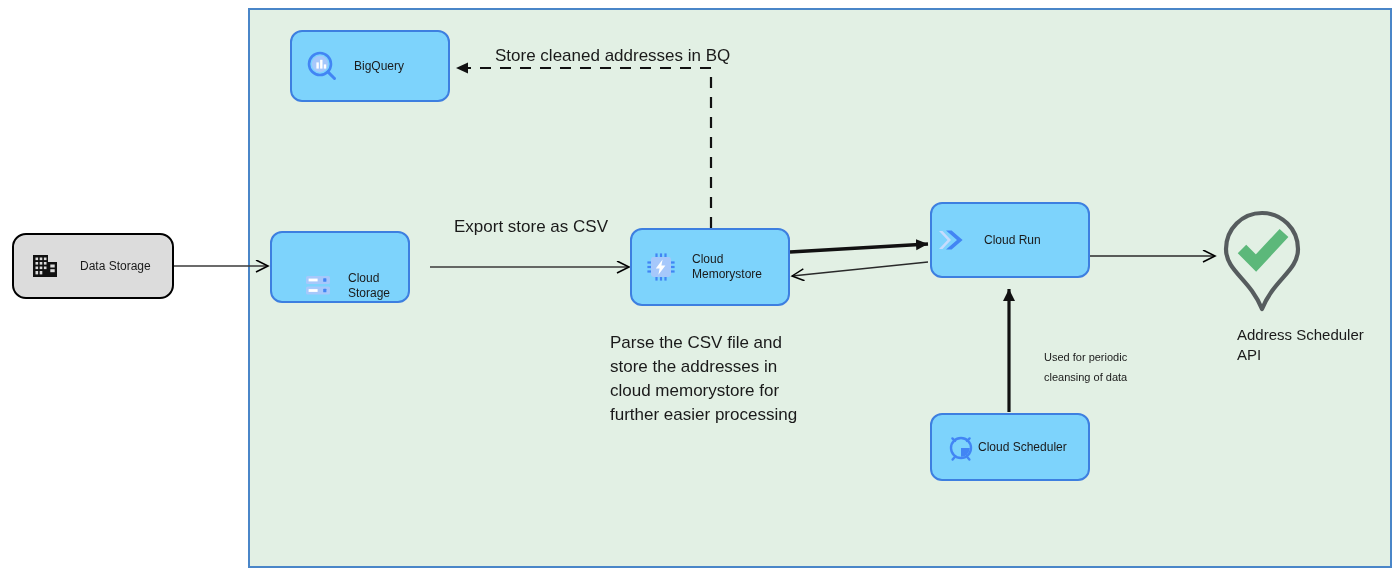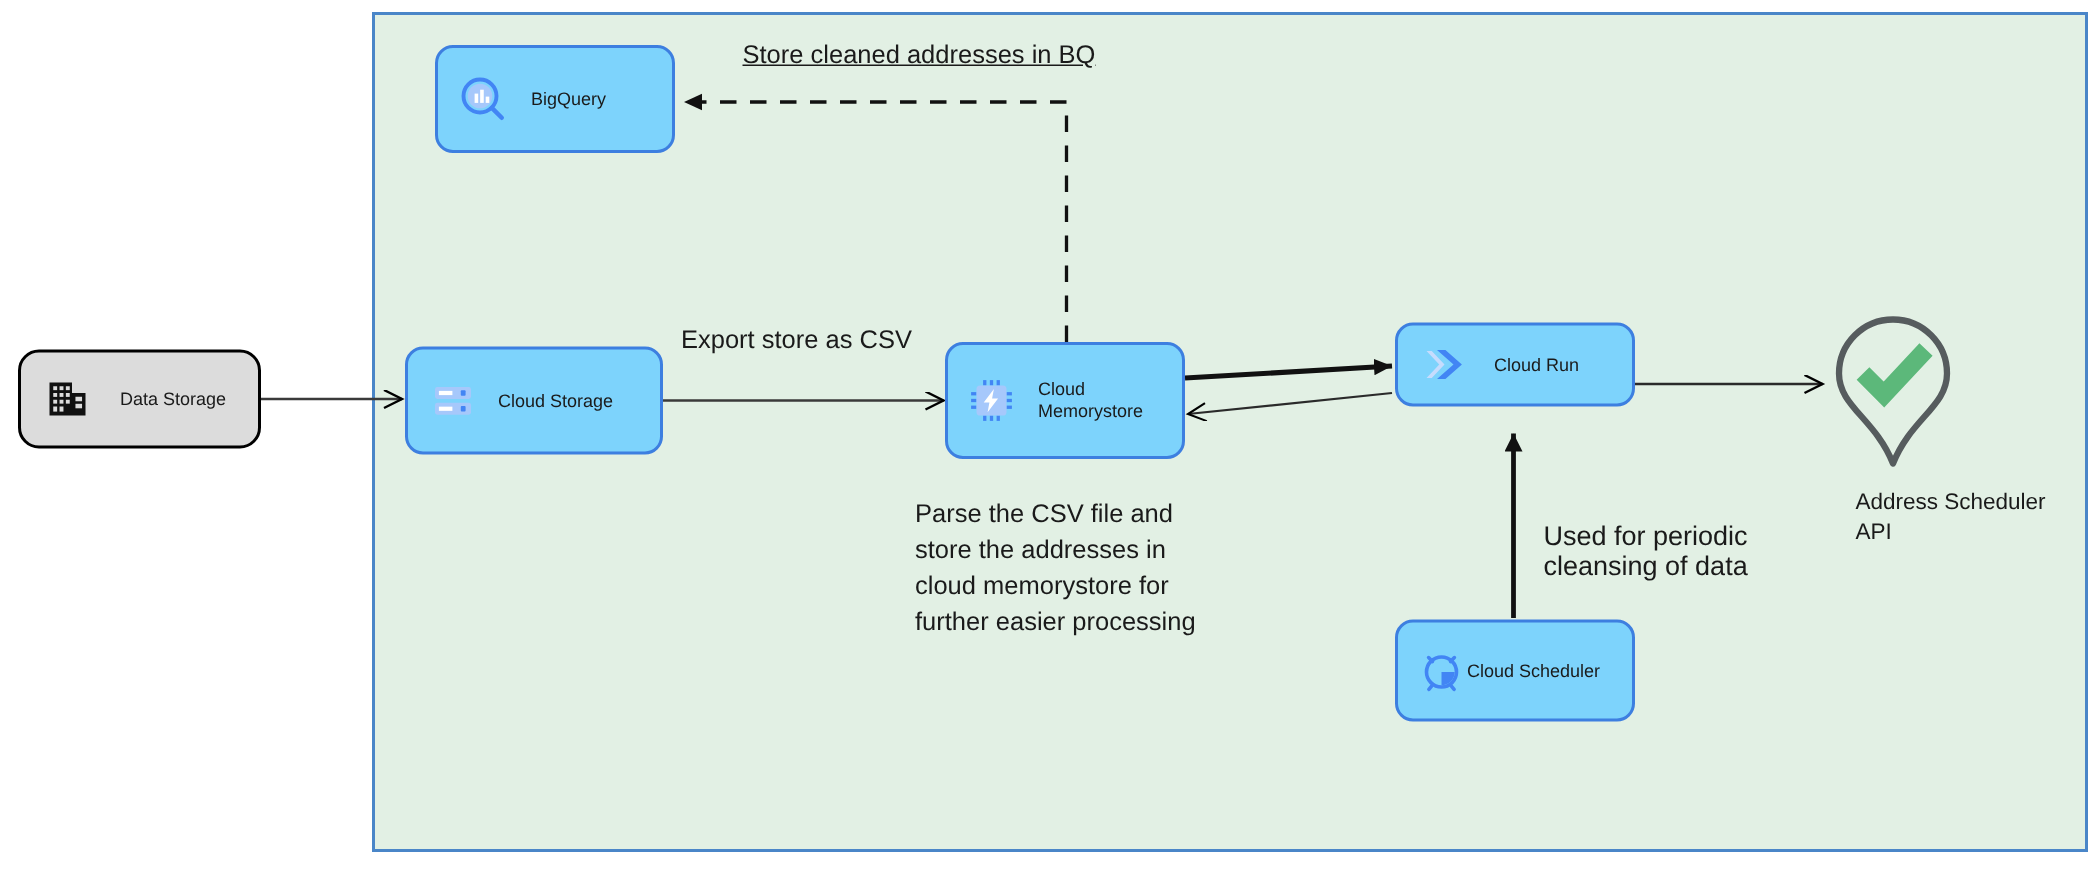--- a/index.html
+++ b/index.html
@@ -71,22 +71,23 @@
 
   
   .note {
     position: absolute;
     font-size: 17px;
     line-height: 24px;
     color: #1a1a1a;
     white-space: pre-line;
   }
   .note.small {
-    font-size: 18px;
+    font-size: 11px;
     line-height: 20px;
+    margin-left: 15px;
   }
   .edge-label {
     position: absolute;
     font-size: 17px;
     color: #1a1a1a;
     white-space: nowrap;
   }
   
   .pin-group {
     position: absolute;
@@ -190,21 +191,21 @@
         <circle cx="15" cy="15" r="8.2" fill="#a6c8fb"></circle>
         <rect x="11.4" y="13.4" width="2.4" height="6.2" fill="#ffffff"></rect>
         <rect x="15.1" y="10.8" width="2.4" height="8.8" fill="#ffffff"></rect>
         <rect x="18.8" y="15.4" width="2.4" height="4.2" fill="#ffffff"></rect>
         <line x1="22.9" y1="22.9" x2="29.5" y2="29.5" stroke="#4285f4" stroke-width="3" stroke-linecap="round"></line>
       </svg>
     </span>
     <span class="lbl" style="margin-left:14px;">BigQuery</span>
   </div>
 
-  <div class="node" style="left:270px; top:231px; width:172px; height:72px; padding:0 14px;">
+  <div class="node" style="left:270px; top:231px; width:140px; height:72px; padding:0 30px;align-items:flex-end;">
     <span class="ico" style="width:32px;height:32px;">
       <svg width="30" height="30" viewBox="0 0 30 30">
         <rect x="3" y="6" width="24" height="8" rx="1.6" fill="#a6c8fb"></rect>
         <rect x="3" y="16.5" width="24" height="8" rx="1.6" fill="#a6c8fb"></rect>
         <rect x="5.6" y="8.6" width="9" height="2.8" fill="#ffffff"></rect>
         <rect x="5.6" y="19.1" width="9" height="2.8" fill="#ffffff"></rect>
         <rect x="20.2" y="8.2" width="3.2" height="3.6" rx="0.6" fill="#4285f4"></rect>
         <rect x="20.2" y="18.7" width="3.2" height="3.6" rx="0.6" fill="#4285f4"></rect>
       </svg>
     </span>
@@ -229,21 +230,21 @@
           <rect x="26" y="19.4" width="3.6" height="2.2"></rect>
         </g>
         <rect x="6" y="6" width="20" height="20" rx="2.4" fill="#a6c8fb"></rect>
         <path d="M17.6 8.4 L10.8 17.4 L14.6 17.4 L13.4 23.8 L20.4 14.6 L16.4 14.6 Z" fill="#ffffff"></path>
       </svg>
     </span>
     <span class="lbl" style="margin-left:14px;">Cloud
 Memorystore</span>
   </div>
 
-  <div class="node" style="left:930px; top:215px; width:160px; height:56px; padding:0 14px;">
+  <div class="node" style="left:930px; top:202px; width:160px; height:76px; padding:0 2px;">
     <span class="ico" style="width:36px;height:32px;">
       <svg width="34" height="30" viewBox="0 0 34 30">
         <path d="M4 6 L12.5 15 L4 24 L7.5 24 L16 15 L7.5 6 Z" fill="#c6dcfd"></path>
         <path d="M11 5.4 L22 15 L11 24.6 L16.6 24.6 L27.6 15 L16.6 5.4 Z" fill="#4285f4"></path>
       </svg>
     </span>
     <span class="lbl" style="margin-left:14px;">Cloud Run</span>
   </div>
 
   <div class="node" style="left:930px; top:413px; width:160px; height:68px; padding:0 12px;">
@@ -262,21 +263,21 @@
 
   <div class="pin-group">
     <svg width="100" height="110" viewBox="0 0 100 110">
       <path d="M46 102 C34 72, 10 64, 10 42 A36 36 0 1 1 82 42 C82 64, 58 72, 46 102 Z" fill="none" stroke="#565c5e" stroke-width="4.2" stroke-linejoin="round"></path>
       <path d="M26 42 L40 56 L68 26" fill="none" stroke="#5cb87a" stroke-width="12" stroke-linecap="butt" stroke-linejoin="miter"></path>
     </svg>
   </div>
   <div class="pin-caption">Address Scheduler
 API</div>
 
-  <div class="edge-label" style="left:495px; top:27px;text-decoration:underline;">Store cleaned addresses in BQ</div>
+  <div class="edge-label" style="left:495px; top:46px;">Store cleaned addresses in BQ</div>
 
   <div class="edge-label" style="left:454px; top:217px;">Export store as CSV</div>
 
   <div class="note small" style="left:1029px; top:347px;">Used for periodic
 cleansing of data</div>
 
 
   <div class="note" style="left:610px; top:331px; width:300px;">Parse the CSV file and
 store the addresses in
 cloud  memorystore for

